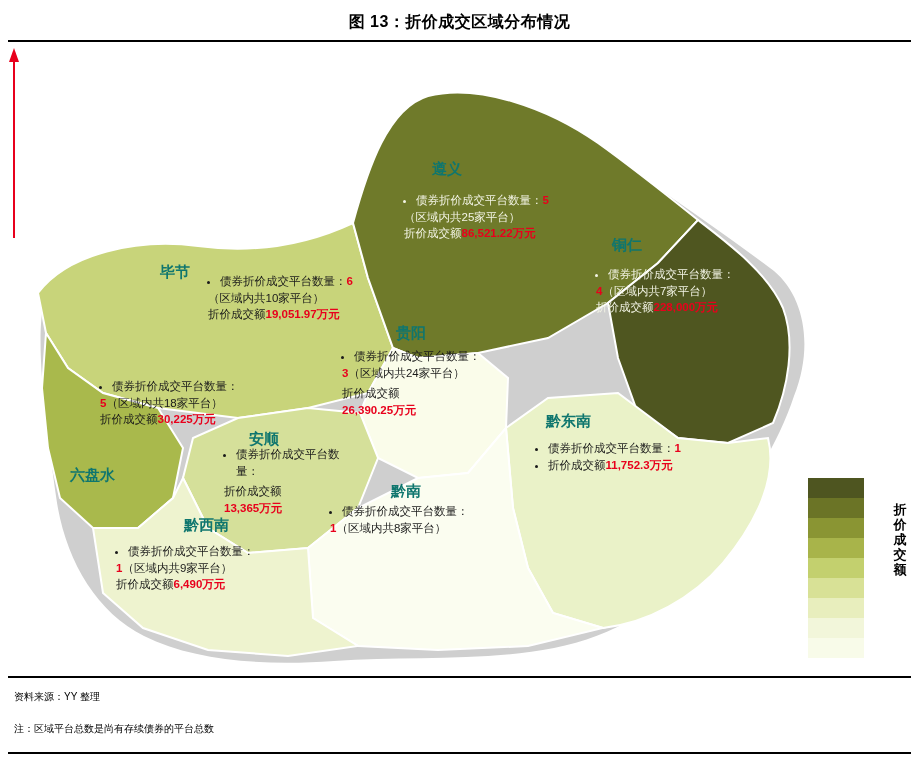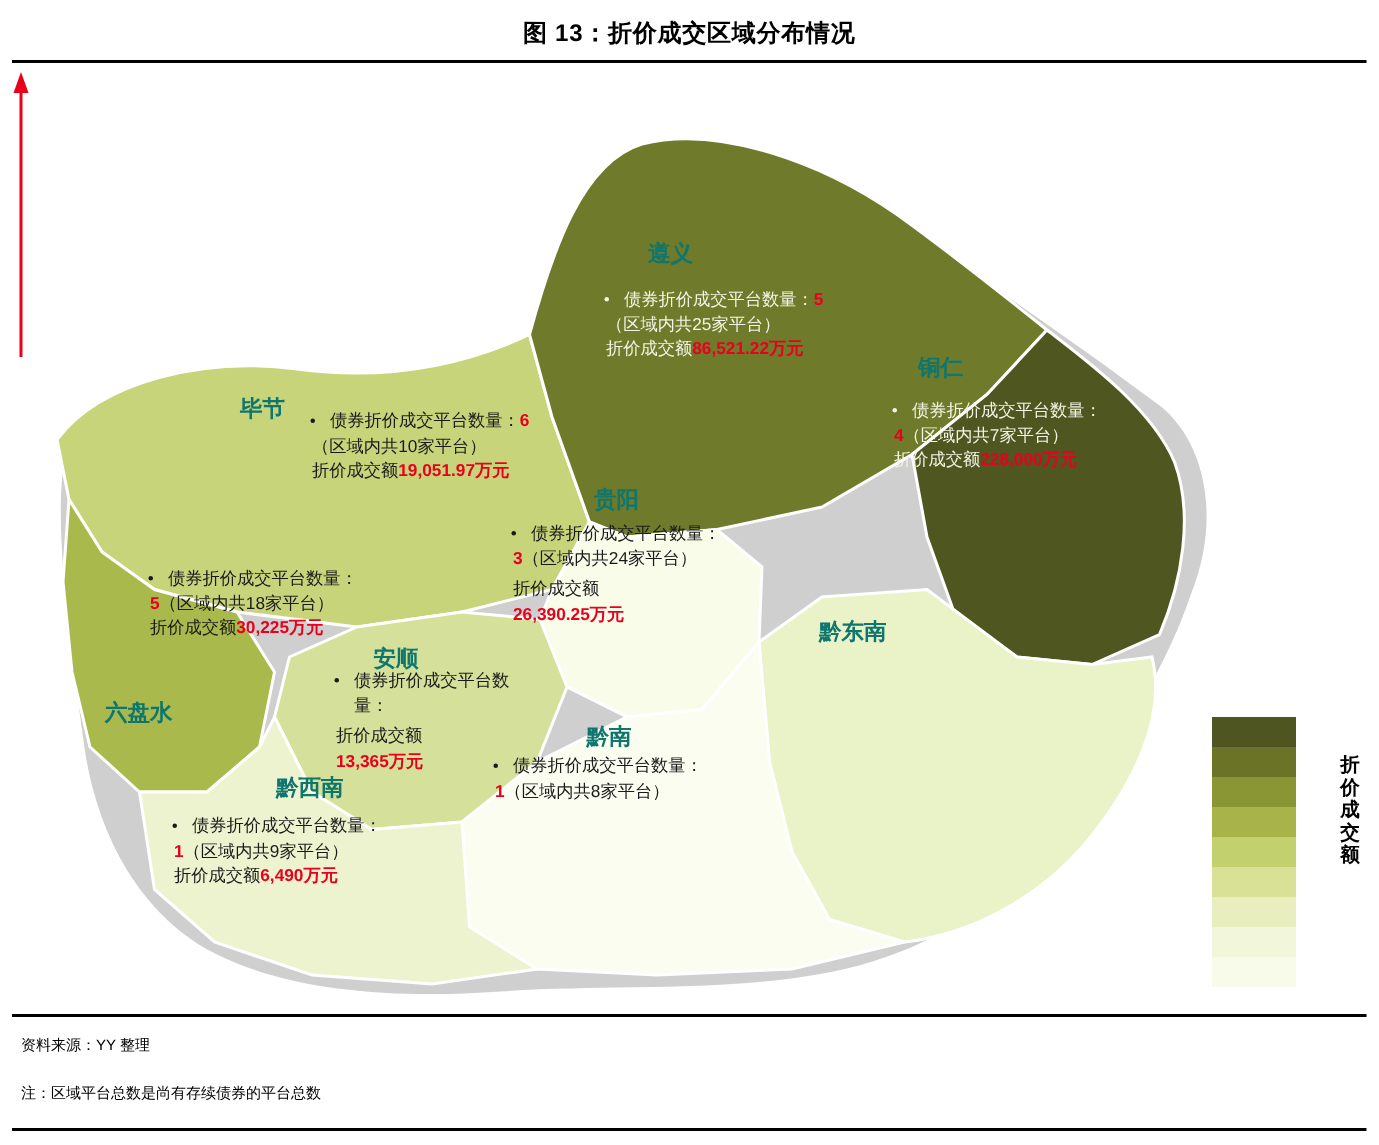--- a/index.html
+++ b/index.html
@@ -218,20 +218,26 @@
 
     <div class="region-name" style="left:340px; top:434px;padding-left:43px;">黔南</div>
     <div class="info" style="left:322px; top:455px; width:180px;">
       <ul>
         <li><span>债券折价成交平台数量：</span></li>
         <li class="plain"><span class="num">1</span><span>（区域内共8家平台）</span></li>
       </ul>
     </div>
 
     <div class="region-name" style="left:538px; top:364px;">黔东南</div>
+    <div class="info" style="left:528px; top:392px; width:196px;">
+      <ul>
+        <li><span>债券折价成交平台数量：</span><span class="num">1</span></li>
+        <li><span>折价成交额</span><span class="amt">11,752.3万元</span></li>
+      </ul>
+    </div>
 
     <div class="legend">
       <div class="swatch" style="background:#4e5520;"></div>
       <div class="swatch" style="background:#6b7426;"></div>
       <div class="swatch" style="background:#8a9533;"></div>
       <div class="swatch" style="background:#a8b44a;"></div>
       <div class="swatch" style="background:#c3d06e;"></div>
       <div class="swatch" style="background:#d8e196;"></div>
       <div class="swatch" style="background:#e8eebd;"></div>
       <div class="swatch" style="background:#f2f6da;"></div>

